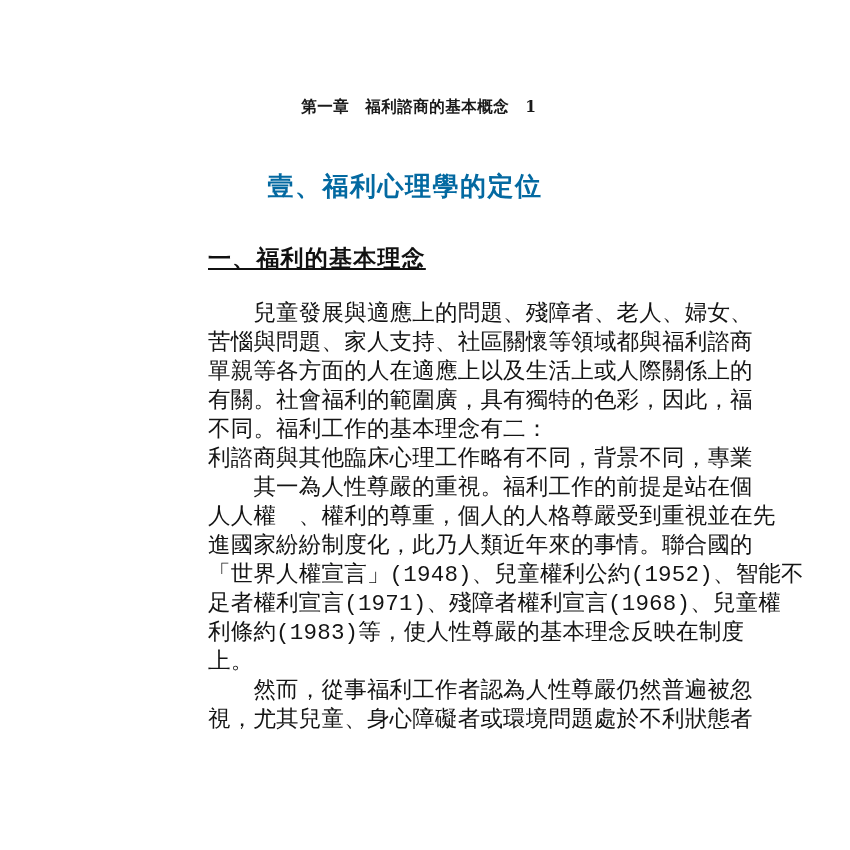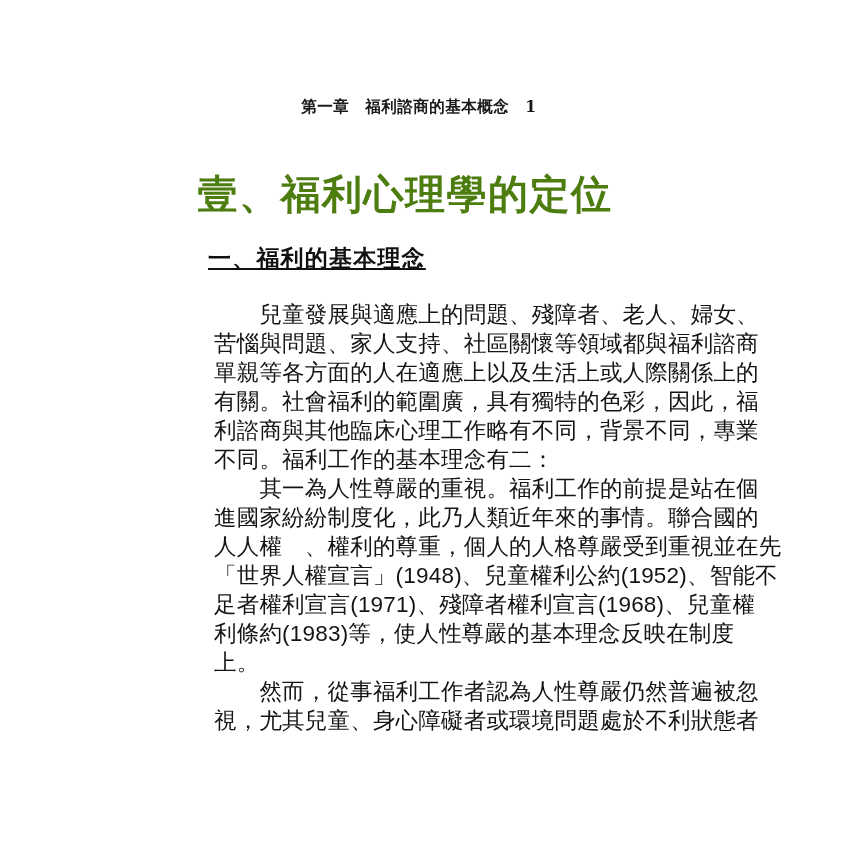--- a/index.html
+++ b/index.html
@@ -46,23 +46,23 @@
   .main-title {
     position: absolute;
     left: 0;
     right: 0;
     top: 172px;
     text-align: center;
     padding-right: 40px;
   }
   .main-title-inner {
     display: inline-block;
-    font-size: 40px;
+    font-size: 26px;
     font-weight: 700;
-    color: #4d7c0f;
+    color: #0369a1;
     letter-spacing: 1.5px;
     line-height: 1.1;
     white-space: pre;
   }
 
   
   .section-heading {
     position: absolute;
     left: 208px;
     top: 246px;
@@ -82,22 +82,21 @@
     top: 300px;
     width: 448px;
   }
   .body-line {
     font-size: 22.5px;
     line-height: 29px;
     height: 29px;
     color: #141414;
     letter-spacing: 0.2px;
     white-space: pre;
-    font-family: Liberation Sans, sans-serif;
-    margin-left: 6px;
+    font-family: Liberation Mono, monospace;
   }
   
 </style>
 </head>
 <body>
 
 <div class="page">
 
   <div class="running-head">
     <span class="running-head-inner">第一章　福利諮商的基本概念　1</span>
@@ -109,28 +108,28 @@
 
   <div class="section-heading">一、福利的基本理念</div>
 
   <div class="body-block">
 
     <div>
       <div class="body-line">　　兒童發展與適應上的問題、殘障者、老人、婦女、</div>
       <div class="body-line">苦惱與問題、家人支持、社區關懷等領域都與福利諮商</div>
       <div class="body-line">單親等各方面的人在適應上以及生活上或人際關係上的</div>
       <div class="body-line">有關。社會福利的範圍廣，具有獨特的色彩，因此，福</div>
+      <div class="body-line">不同。福利工作的基本理念有二：</div>
       <div class="body-line">利諮商與其他臨床心理工作略有不同，背景不同，專業</div>
-      <div class="body-line">不同。福利工作的基本理念有二：</div>
     </div>
 
     <div>
       <div class="body-line">　　其一為人性尊嚴的重視。福利工作的前提是站在個</div>
+      <div class="body-line">人人權　、權利的尊重，個人的人格尊嚴受到重視並在先</div>
       <div class="body-line">進國家紛紛制度化，此乃人類近年來的事情。聯合國的</div>
-      <div class="body-line">人人權　、權利的尊重，個人的人格尊嚴受到重視並在先</div>
       <div class="body-line">「世界人權宣言」(1948)、兒童權利公約(1952)、智能不</div>
       <div class="body-line">足者權利宣言(1971)、殘障者權利宣言(1968)、兒童權</div>
       <div class="body-line">利條約(1983)等，使人性尊嚴的基本理念反映在制度</div>
       <div class="body-line">上。</div>
     </div>
 
     <div>
       <div class="body-line">　　然而，從事福利工作者認為人性尊嚴仍然普遍被忽</div>
       <div class="body-line">視，尤其兒童、身心障礙者或環境問題處於不利狀態者</div>
     </div>

